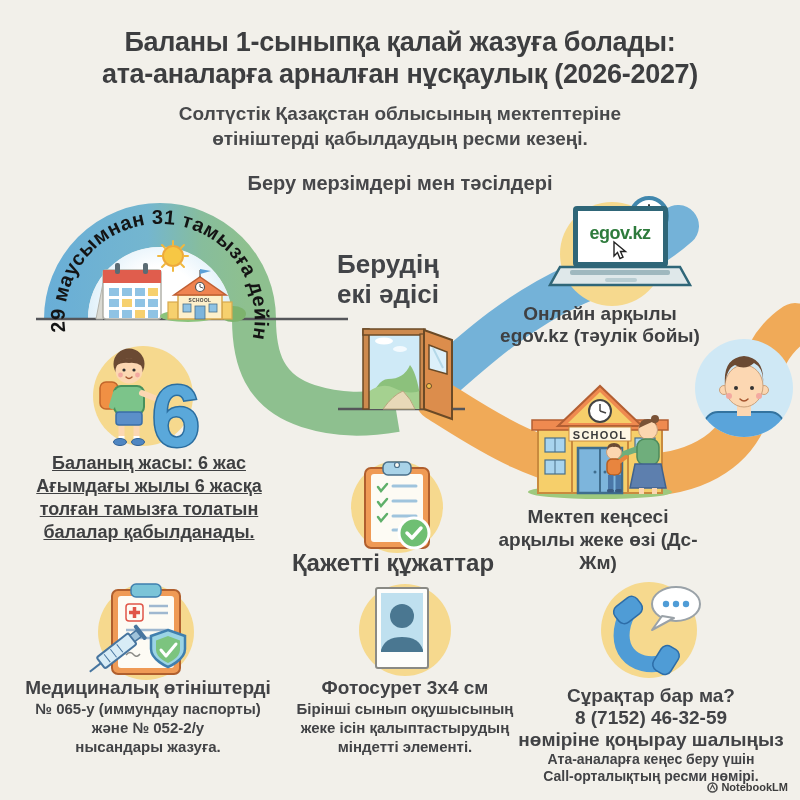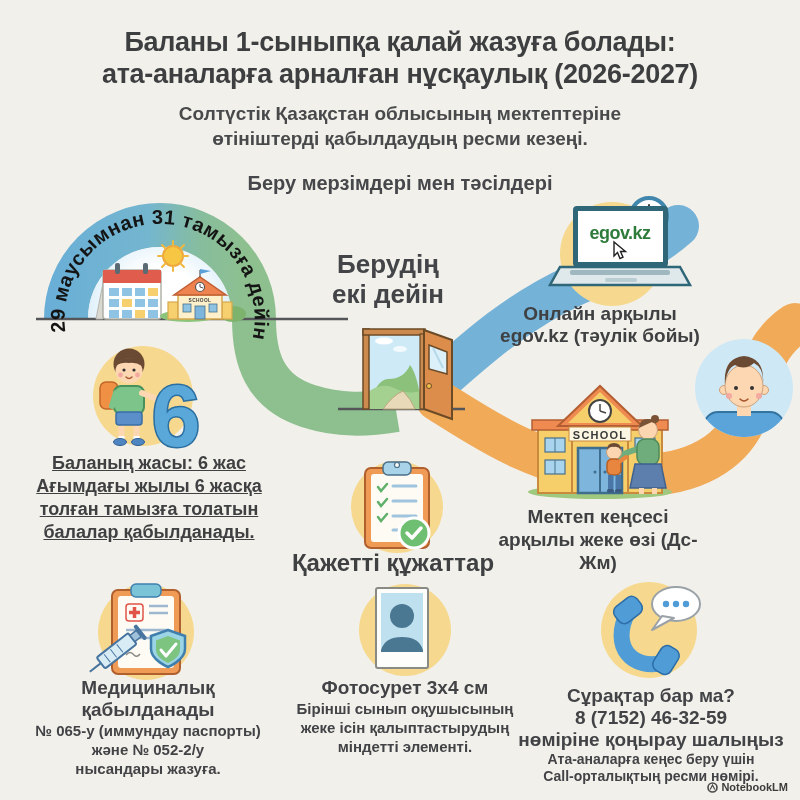--- a/index.html
+++ b/index.html
@@ -316,21 +316,21 @@
 
 <div class="txt subtitle">
   <div>Солтүстік Қазақстан облысының мектептеріне</div>
   <div>өтініштерді қабылдаудың ресми кезеңі.</div>
 </div>
 
 <div class="txt section-title">Беру мерзімдері мен тәсілдері</div>
 
 <div class="txt center-label">
   <div>Берудің</div>
-  <div>екі дейін</div>
+  <div>екі әдісі</div>
 </div>
 
 <div class="txt online-label">
   <div>Онлайн арқылы</div>
   <div>egov.kz (тәулік бойы)</div>
 </div>
 
 <div class="txt inperson-label">
   <div>Мектеп кеңсесі</div>
   <div>арқылы жеке өзі (Дс-Жм)</div>
@@ -339,21 +339,21 @@
 <div class="txt age-label">
   <div>Баланың жасы: 6 жас</div>
   <div>Ағымдағы жылы 6 жасқа</div>
   <div>толған тамызға толатын</div>
   <div>балалар қабылданады.</div>
 </div>
 
 <div class="txt docs-title">Қажетті құжаттар</div>
 
 <div class="doc-block medical-text">
-  <div class="doc-title">Медициналық қабылданады</div>
+  <div class="doc-title">Медициналық өтініштерді</div>
   <div class="doc-line">№ 065-у (иммундау паспорты)</div>
   <div class="doc-line">және № 052-2/у</div>
   <div class="doc-line">нысандары жазуға.</div>
 </div>
 
 <div class="doc-block photo-text">
   <div class="doc-title">Фотосурет 3x4 см</div>
   <div class="doc-line">Бірінші сынып оқушысының</div>
   <div class="doc-line">жеке ісін қалыптастырудың</div>
   <div class="doc-line">міндетті элементі.</div>

